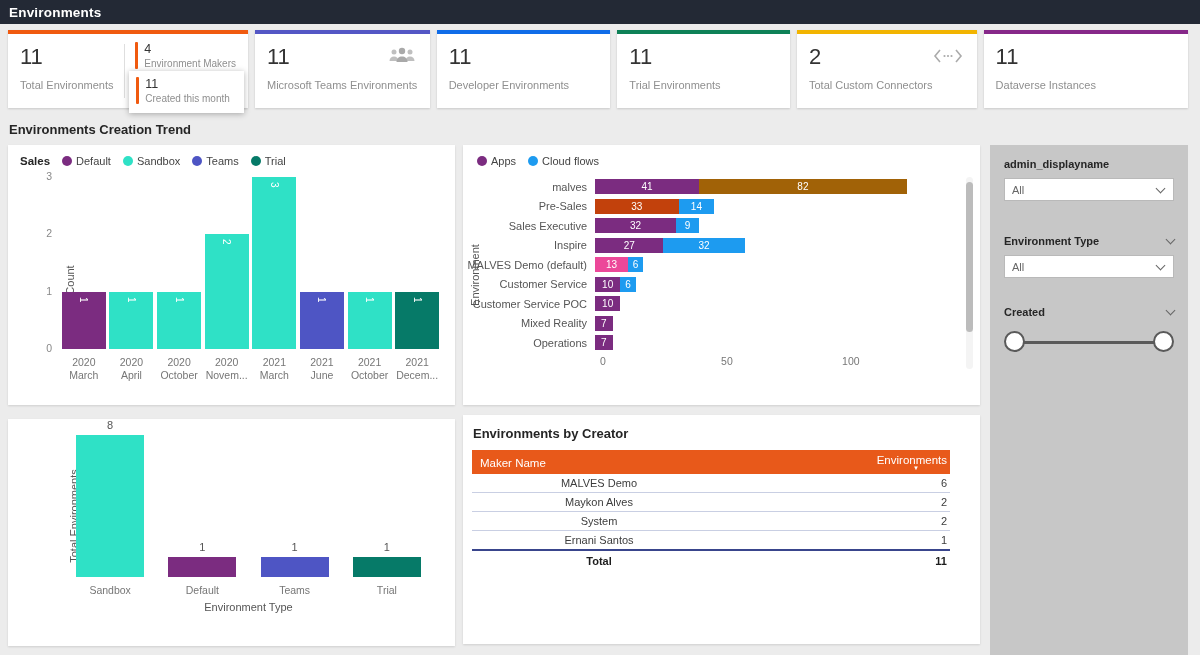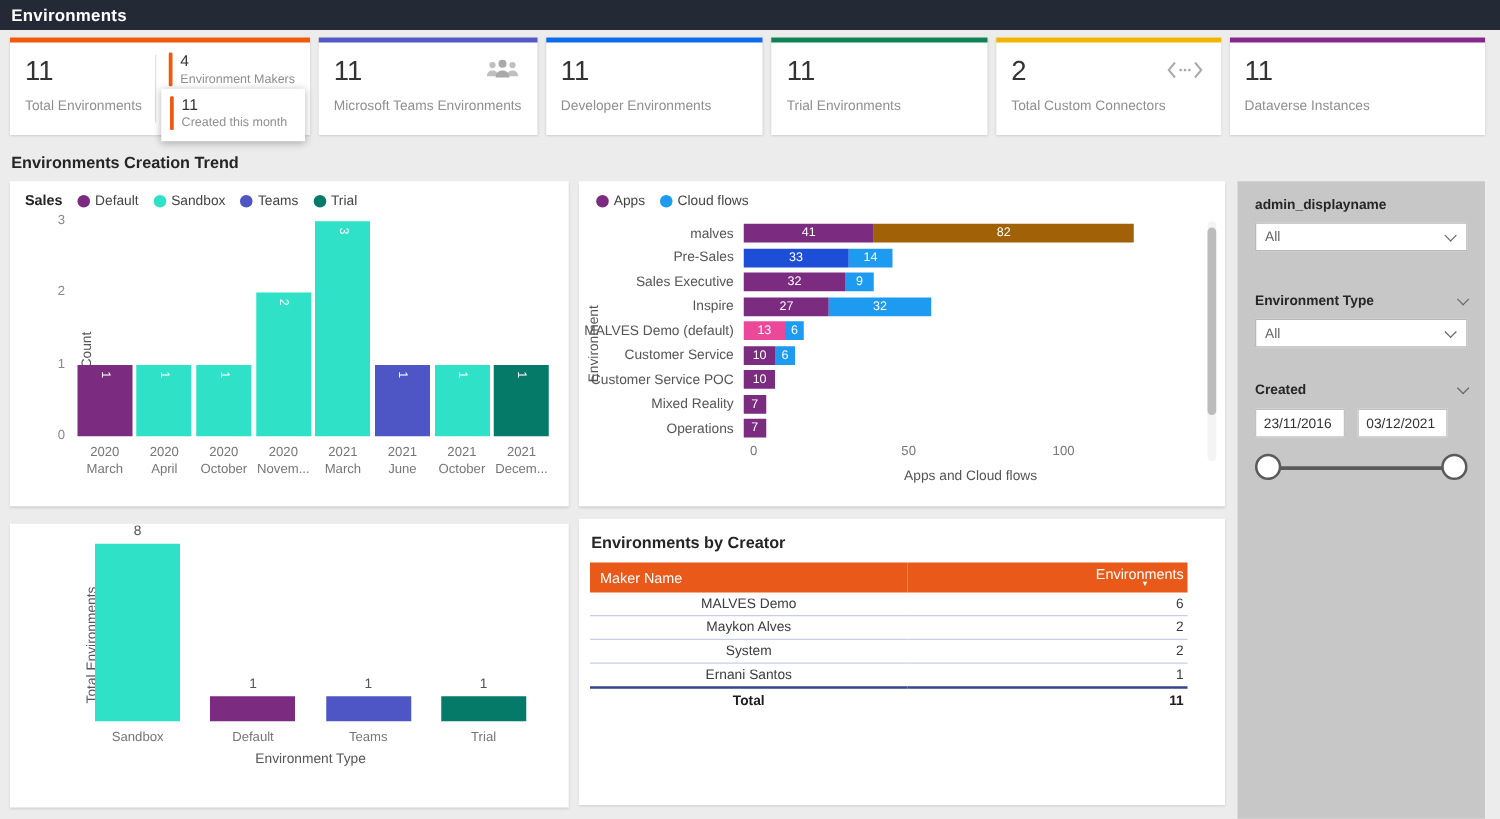--- a/index.html
+++ b/index.html
@@ -351,21 +351,21 @@
                   <span class="sval">41</span>
                 </div>
                 <div class="sseg" style="width: 58.5714%; background: #a16207;">
                   <span class="sval">82</span>
                 </div>
               </div>
             </div>
             <div class="srow">
               <div class="slab">Pre-Sales</div>
               <div class="strack">
-                <div class="sseg" style="width: 23.5714%; background: #1d4ed8;">
+                <div class="sseg" style="width: 23.5714%; background: #c2410c;">
                   <span class="sval">33</span>
                 </div>
                 <div class="sseg" style="width: 10%; background: rgb(29, 155, 240);">
                   <span class="sval">14</span>
                 </div>
               </div>
             </div>
             <div class="srow">
               <div class="slab">Sales Executive</div>
               <div class="strack">
@@ -433,21 +433,20 @@
                   <span class="sval">7</span>
                 </div>
               </div>
             </div>
           </div>
         <div class="stack-axis" id="stack-axis">
             <span style="left: 0%;">0</span>
             <span style="left: 35.7143%;">50</span>
             <span style="left: 71.4286%;">100</span>
           </div>
-        <div class="stack-xtitle">Apps and Cloud flows</div>
       </div>
       <div class="sb-track">
         <div class="sb-thumb"></div>
       </div>
     </div>
 
     <div class="card table-card">
       <div class="table-title">Environments by Creator</div>
       <table class="creator">
         <thead>
@@ -506,24 +505,20 @@
       <div class="f-select">
         <span class="val">All</span>
         <span class="chev"></span>
       </div>
 
       <div class="gap28"></div>
       <div class="f-label-row">
         <span class="f-label">Created</span>
         <span class="chev"></span>
       </div>
-      <div class="date-row">
-        <div class="date-box">23/11/2016</div>
-        <div class="date-box">03/12/2021</div>
-      </div>
       <div class="slider">
         <div class="line"></div>
         <div class="handle left"></div>
         <div class="handle right"></div>
       </div>
     </div>
   </div>
 </div>
 
 </body></html>

